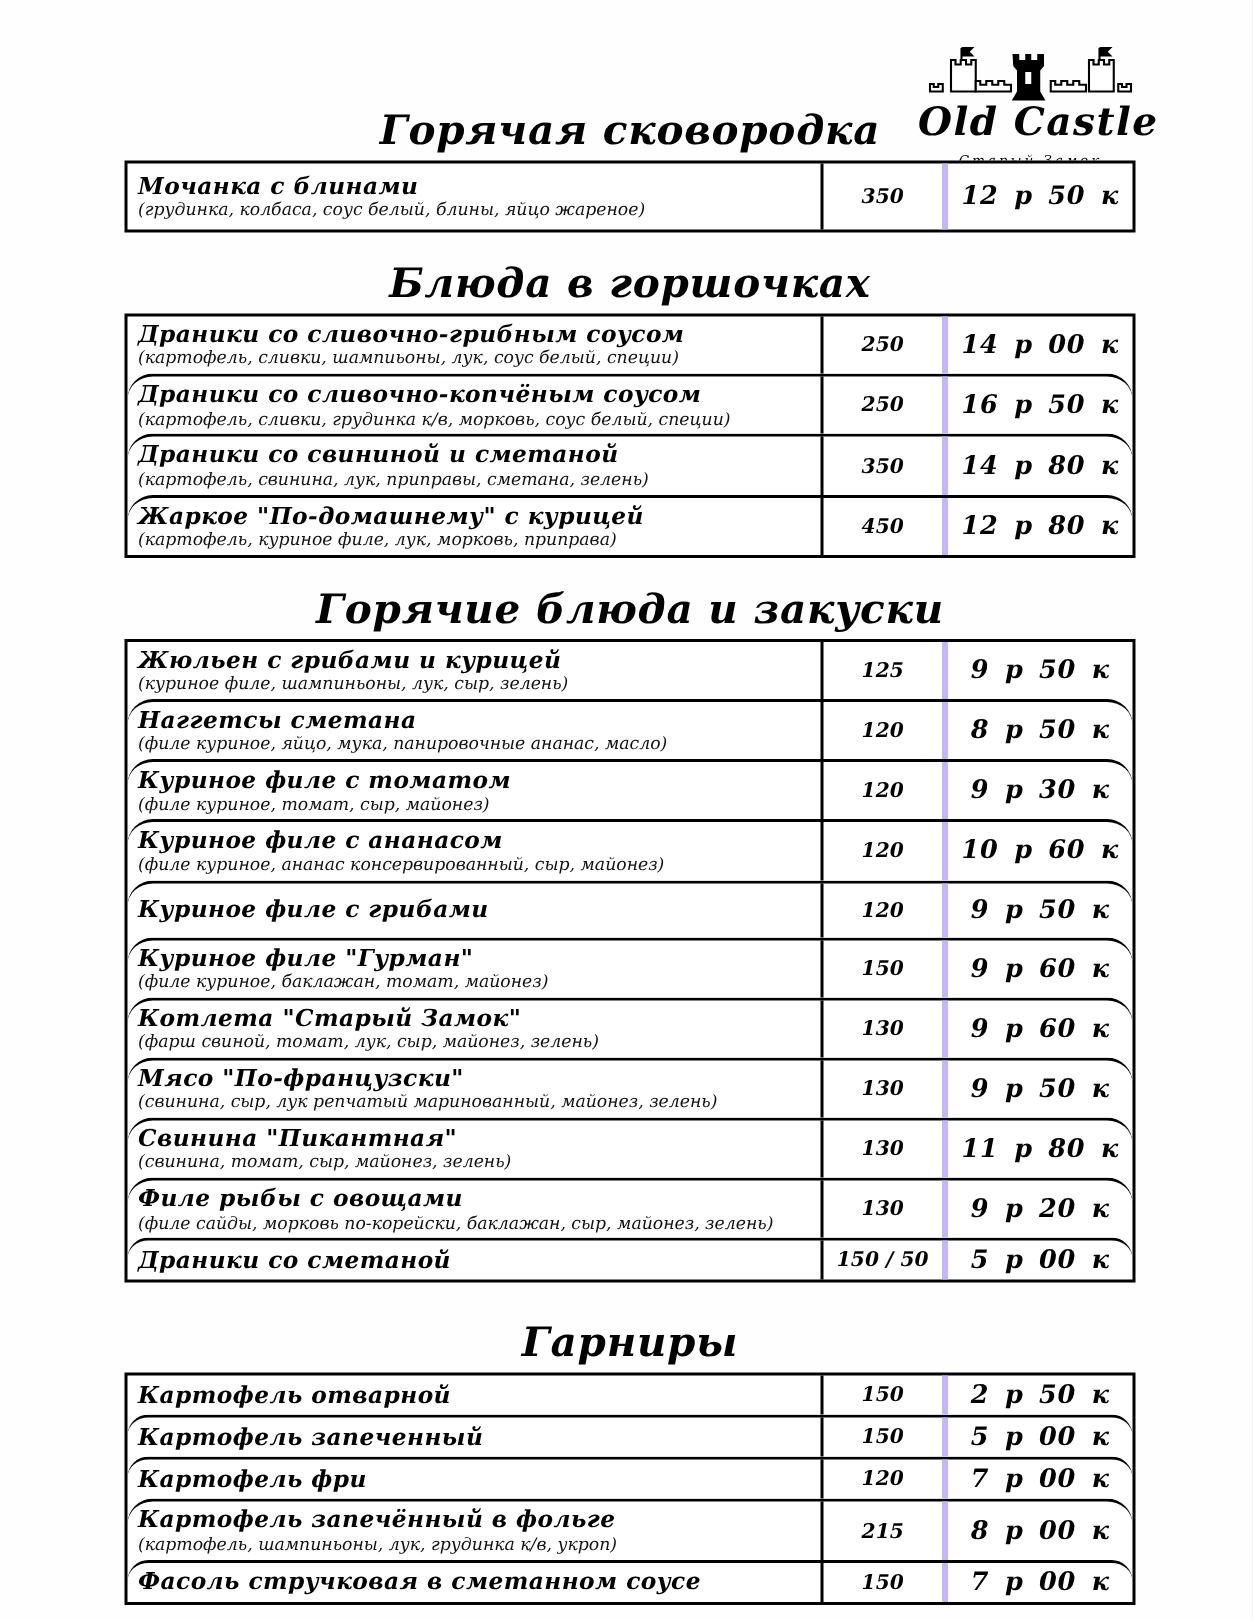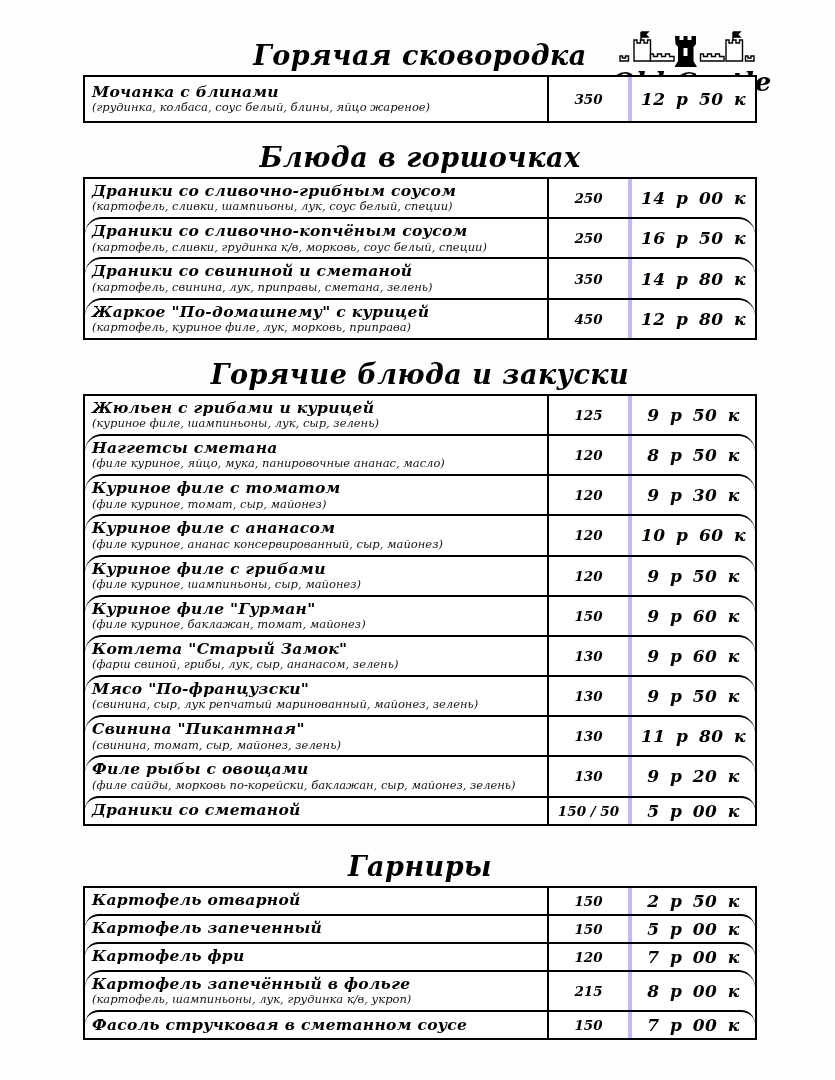--- a/index.html
+++ b/index.html
@@ -26,21 +26,21 @@
   .logo-subtitle{
     display:inline-block;
     font-style:italic;font-size:9px;letter-spacing:2px;
     border-bottom:2px solid #000;
     padding:0 8px 2px 8px;margin-top:1px;
     white-space:nowrap;
   }
   
   #sections{position:absolute;left:83px;top:0;width:674px;}
   .menu-section{margin-top:19px;}
-  .menu-section:nth-child(1){margin-top:40px;}
+  .menu-section:nth-child(1){margin-top:72px;}
   .menu-section:nth-child(4){margin-top:25px;}
   .section-title{
     margin:0 0 4px 0;
     text-align:center;
     font-size:27px;font-weight:bold;font-style:italic;
     letter-spacing:0.5px;line-height:1.15;
   }
   .menu-table{
     border:2.5px solid #000;
     background:#fff;
@@ -204,39 +204,38 @@
       <div class="dish-name">Куриное филе с ананасом</div>
       <div class="dish-ingredients">(филе куриное, ананас консервированный, сыр, майонез)</div>
     </div>
     <div class="cell weight-cell">120</div>
     <div class="cell price-cell">10 р 60 к</div>
   </div>
 
   <div class="menu-row">
     <div class="cell name-cell">
       <div class="dish-name">Куриное филе с грибами</div>
-      <div class="dish-ingredients">(филе куриное, шампиньоны, сыр, майонез)</div>
     </div>
     <div class="cell weight-cell">120</div>
     <div class="cell price-cell">9 р 50 к</div>
   </div>
 
   <div class="menu-row">
     <div class="cell name-cell">
       <div class="dish-name">Куриное филе "Гурман"</div>
       <div class="dish-ingredients">(филе куриное, баклажан, томат, майонез)</div>
     </div>
     <div class="cell weight-cell">150</div>
     <div class="cell price-cell">9 р 60 к</div>
   </div>
 
   <div class="menu-row">
     <div class="cell name-cell">
       <div class="dish-name">Котлета "Старый Замок"</div>
-      <div class="dish-ingredients">(фарш свиной, грибы, лук, сыр, ананасом, зелень)</div>
+      <div class="dish-ingredients">(фарш свиной, томат, лук, сыр, майонез, зелень)</div>
     </div>
     <div class="cell weight-cell">130</div>
     <div class="cell price-cell">9 р 60 к</div>
   </div>
 
   <div class="menu-row">
     <div class="cell name-cell">
       <div class="dish-name">Мясо "По-французски"</div>
       <div class="dish-ingredients">(свинина, сыр, лук репчатый маринованный, майонез, зелень)</div>
     </div>

